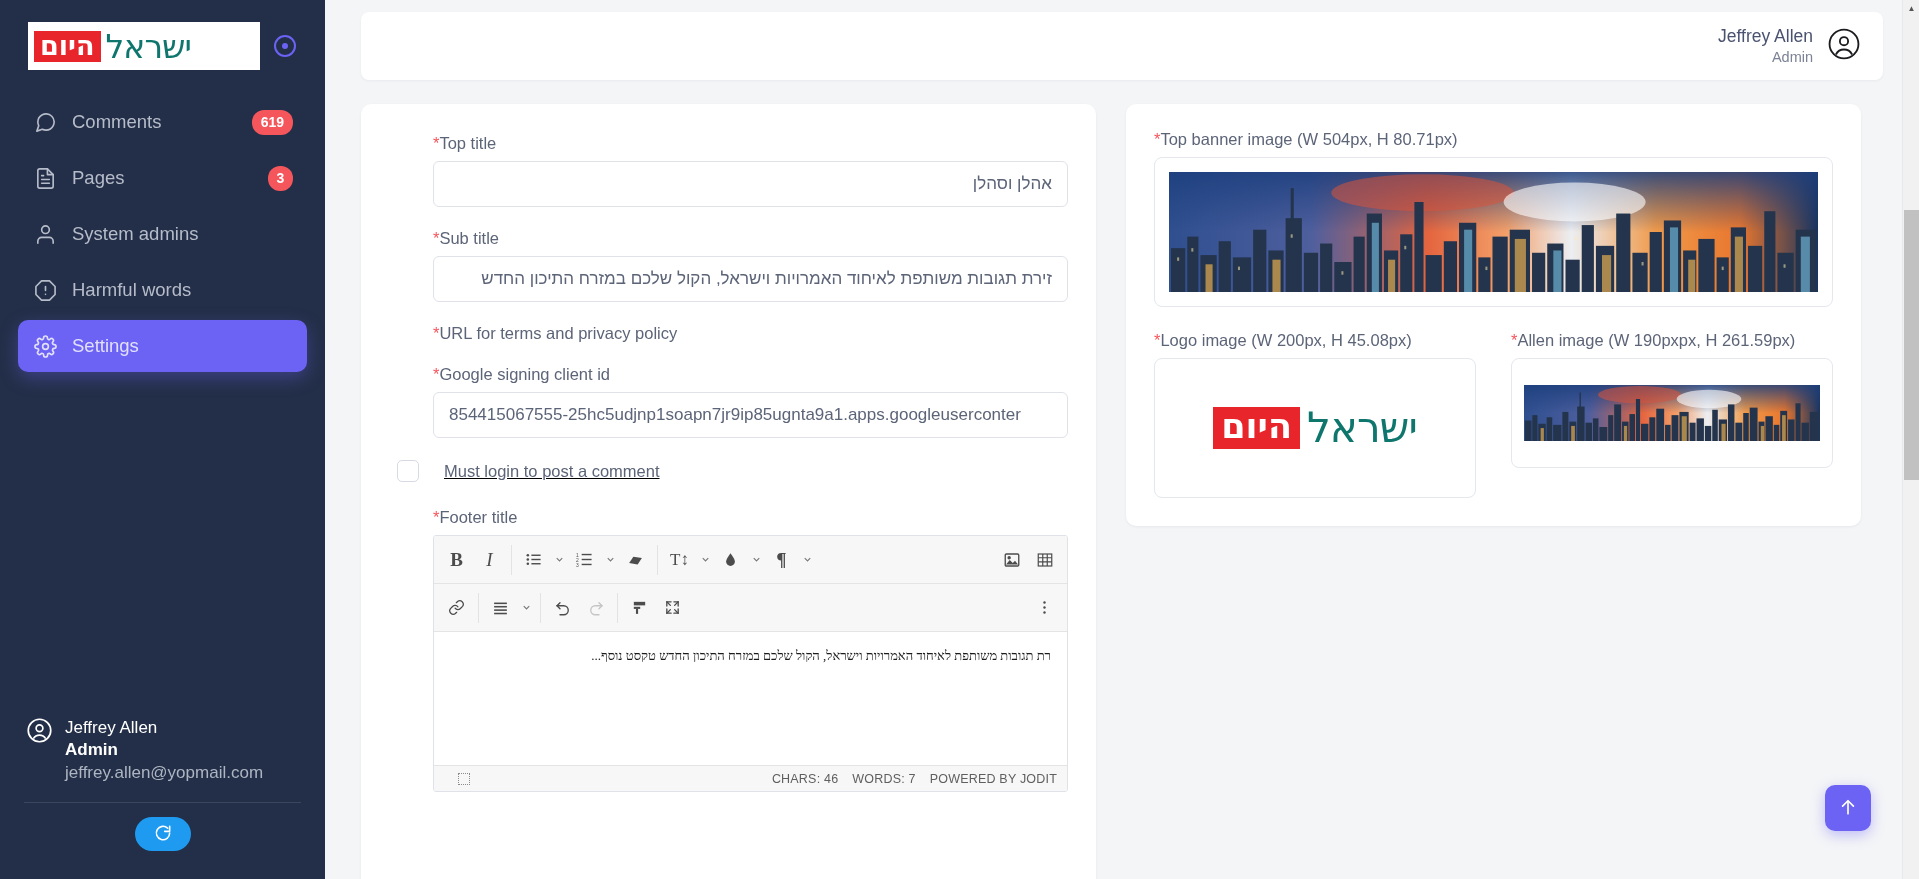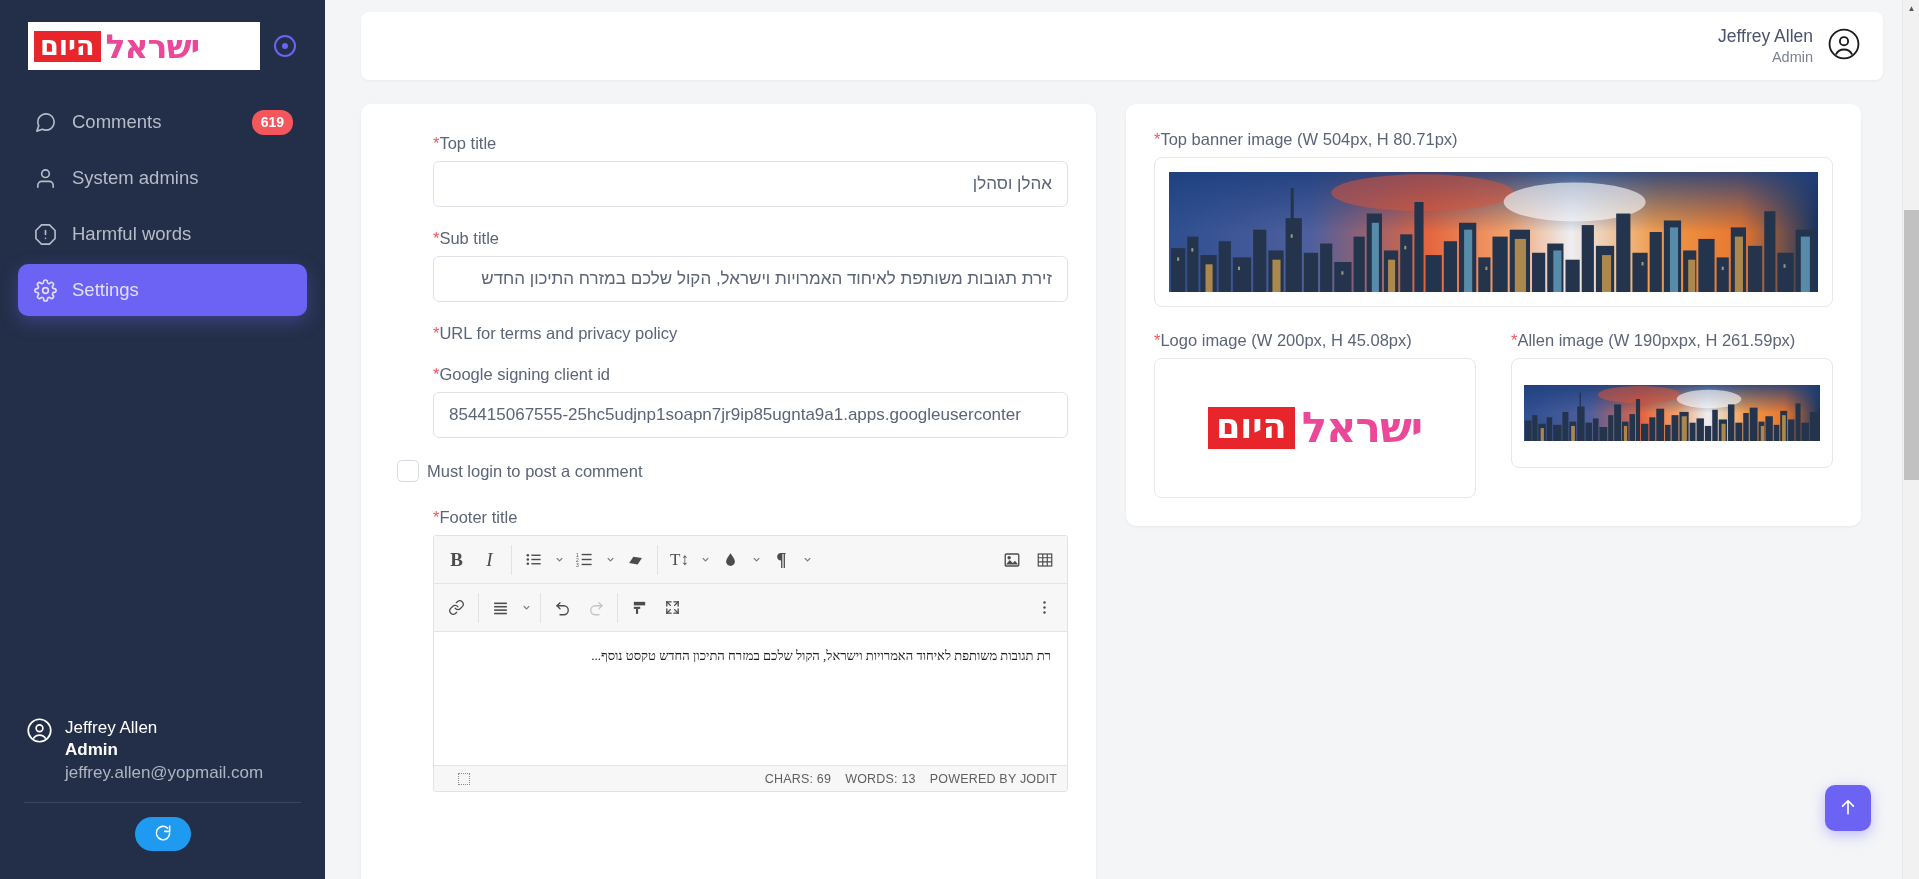--- a/index.html
+++ b/index.html
@@ -30,23 +30,23 @@
     background: #ffffff;
     width: 232px; height: 48px;
     display: flex; align-items: center; justify-content: flex-end;
     padding: 2px 6px;
     gap: 5px;
     direction: rtl;
     overflow: hidden;
   }
   .logo-word {
     font-family: "DejaVu Sans", sans-serif;
-    font-weight: bold;
+    font-weight: normal;
     font-size: 33px;
-    color: #ec4899;
+    color: #0f766e;
     letter-spacing: -1px;
     line-height: 1;
   }
   .logo-badge {
     background: #e8252b;
     color: #ffffff;
     font-family: "DejaVu Sans", sans-serif;
     font-weight: bold;
     font-size: 27px;
     padding: 1px 6px 3px 6px;
@@ -143,21 +143,21 @@
     width: 100%; height: 46px;
     border: 1px solid #dfe2e9; border-radius: 6px;
     background: #fff;
     font-size: 17px; color: #5c6478;
     padding: 0 15px;
     font-family: "Liberation Sans", sans-serif;
     outline: none;
   }
   .inp.rtl { direction: rtl; text-align: right; }
 
-  .cb-row { display: flex; align-items: center; gap: 8px; margin: 6px 0 26px 8px; }
+  .cb-row { display: flex; align-items: center; gap: 25px; margin: 6px 0 26px 8px; text-decoration: underline; }
   .cb {
     width: 22px; height: 22px;
     border: 1px solid #d6dae2; border-radius: 5px;
     background: #fff; cursor: pointer; flex: 0 0 22px;
   }
   .cb-label { font-size: 16.5px; color: #5c6478; }
 
   
   .jodit { border: 1px solid #dfe2e9; border-radius: 3px; overflow: hidden; }
   .jd-tb {
@@ -276,20 +276,33 @@
         <span class="ic">
           <svg width="23" height="23" viewBox="0 0 24 24" fill="none" stroke="#b6bcc9" stroke-width="1.7" stroke-linecap="round" stroke-linejoin="round">
               <path d="M21 11.5a8.38 8.38 0 0 1-.9 3.8 8.5 8.5 0 0 1-7.6 4.7 8.38 8.38 0 0 1-3.8-.9L3 21l1.9-5.7a8.38 8.38 0 0 1-.9-3.8 8.5 8.5 0 0 1 4.7-7.6 8.38 8.38 0 0 1 3.8-.9h.5a8.48 8.48 0 0 1 8 8v.5z"></path>
             </svg>
         </span>
         <span class="lbl">Comments</span>
         <span class="badge">619</span>
       </div>
 
 
+      <div class="nav-item">
+        <span class="ic">
+          <svg width="23" height="23" viewBox="0 0 24 24" fill="none" stroke="#b6bcc9" stroke-width="1.7" stroke-linecap="round" stroke-linejoin="round">
+              <path d="M14 2H6a2 2 0 0 0-2 2v16a2 2 0 0 0 2 2h12a2 2 0 0 0 2-2V8z"></path>
+              <polyline points="14 2 14 8 20 8"></polyline>
+              <line x1="16" y1="13" x2="8" y2="13"></line>
+              <line x1="16" y1="17" x2="8" y2="17"></line>
+              <polyline points="10 9 9 9 8 9"></polyline>
+            </svg>
+        </span>
+        <span class="lbl">Pages</span>
+        <span class="badge sm">3</span>
+      </div>
 
       <div class="nav-item">
         <span class="ic">
           <svg width="23" height="23" viewBox="0 0 24 24" fill="none" stroke="#b6bcc9" stroke-width="1.7" stroke-linecap="round" stroke-linejoin="round">
               <path d="M20 21v-2a4 4 0 0 0-4-4H8a4 4 0 0 0-4 4v2"></path>
               <circle cx="12" cy="7" r="4"></circle>
             </svg>
         </span>
         <span class="lbl">System admins</span>
       </div>
@@ -544,22 +557,22 @@
               </div>
             </div>
 
             <div class="jd-body">
               <div class="jd-text">רת תגובות משותפת לאיחוד האמרויות וישראל, הקול שלכם במזרח התיכון החדש טקסט נוסף...</div>
             </div>
 
             <div class="jd-status">
               <span class="jd-resizer"></span>
               <span class="sp"></span>
-              <span>CHARS: 69</span>
-              <span>WORDS: 13</span>
+              <span>CHARS: 46</span>
+              <span>WORDS: 7</span>
               <span>POWERED BY JODIT</span>
             </div>
 
           </div>
         </div>
 
       </section>
 
       <section class="card card-right">
 

